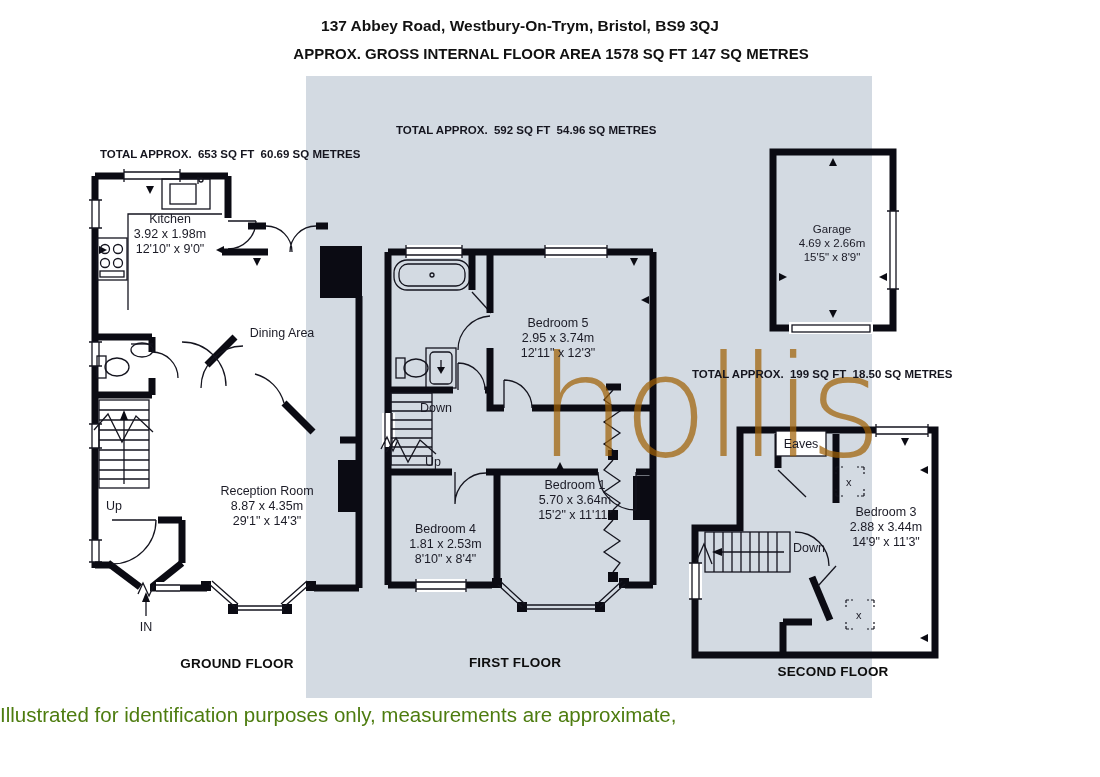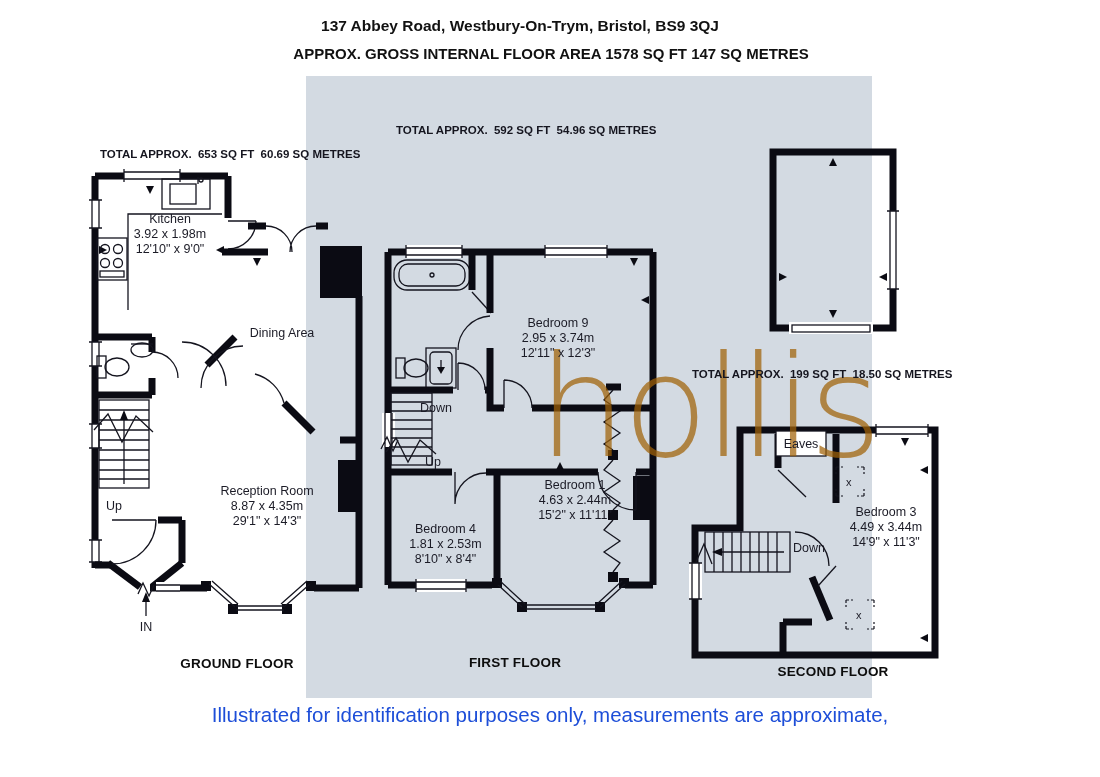--- a/index.html
+++ b/index.html
@@ -13,22 +13,22 @@
   svg{position:absolute;left:0;top:0;z-index:2;}
   .wm{position:absolute;z-index:3;pointer-events:none;font-family:"DejaVu Sans",sans-serif;font-weight:200;}
   #wm1{left:538px;top:326px;font-size:140px;letter-spacing:-4px;color:#a16207;opacity:.72;}
   #wm2{left:348px;top:438px;font-size:160px;letter-spacing:-6px;color:var(--morgan);opacity:.85;}
   .lbl{position:absolute;z-index:4;text-align:center;font-size:12.5px;line-height:15px;color:var(--ink);}
   .lbl span{display:block;}
   .total{position:absolute;z-index:4;font-weight:bold;font-size:11.5px;color:#15151f;white-space:pre;}
   .floorlbl{position:absolute;z-index:4;font-weight:bold;font-size:13.5px;letter-spacing:.2px;color:#0d0d0d;
             width:220px;text-align:center;}
   .small{font-size:11.5px;line-height:14px;}
-  #footer{position:absolute;left:0;top:701px;width:1100px;text-align:center;z-index:4;
-          font-size:20.5px;line-height:28px;color:#1d4ed8;}
+  #footer{position:absolute;left:0;top:701px;width:1100px;z-index:4;
+          font-size:20.5px;line-height:28px;color:#4d7c0f;}
   
   .w{stroke:var(--wall);stroke-width:7;fill:none;}
   .t{stroke:#15151f;stroke-width:1.3;fill:none;}
   .wf{fill:var(--wall);stroke:none;}
   .win{fill:#fff;stroke:none;}
   .box{fill:#fff;stroke:#15151f;stroke-width:1.3;}
   .dash{stroke:#15151f;stroke-width:1.2;fill:none;stroke-dasharray:3,2;}
   .xsym{font-family:"Liberation Sans",sans-serif;font-size:11px;fill:var(--ink);}
 </style>
 </head>
@@ -279,45 +279,50 @@
   </div>
   <div class="lbl" style="left:187px;top:484px;width:160px;">
     <span>Reception Room</span>
     <span>8.87 x 4.35m</span>
     <span>29'1" x 14'3"</span>
   </div>
   <div class="lbl" style="left:94px;top:499px;width:40px;">Up</div>
   <div class="lbl" style="left:126px;top:620px;width:40px;">IN</div>
 
   <div class="lbl" style="left:498px;top:316px;width:120px;">
-    <span>Bedroom 9</span>
+    <span>Bedroom 5</span>
     <span>2.95 x 3.74m</span>
     <span>12'11" x 12'3"</span>
   </div>
   <div class="lbl" style="left:500px;top:478px;width:120px;padding-left:15px;">
     <span>Bedroom 1</span>
-    <span>4.63 x 2.44m</span>
+    <span>5.70 x 3.64m</span>
     <span>15'2" x 11'11"</span>
   </div>
   <div class="lbl" style="left:388px;top:522px;width:115px;">
     <span>Bedroom 4</span>
     <span>1.81 x 2.53m</span>
     <span>8'10" x 8'4"</span>
   </div>
   <div class="lbl" style="left:420px;top:401px;width:48px;text-align:left;">Down</div>
   <div class="lbl" style="left:425px;top:455px;width:30px;text-align:left;">Up</div>
 
   <div class="lbl" style="left:771px;top:437px;width:60px;">Eaves</div>
   <div class="lbl" style="left:826px;top:497px;width:120px;margin-top:8px;">
     <span>Bedroom 3</span>
-    <span>4.49 x 3.44m</span>
+    <span>2.88 x 3.44m</span>
     <span>14'9" x 11'3"</span>
   </div>
   <div class="lbl" style="left:793px;top:541px;width:48px;text-align:left;">Down</div>
 
+  <div class="lbl small" style="left:772px;top:222px;width:120px;">
+    <span>Garage</span>
+    <span>4.69 x 2.66m</span>
+    <span>15'5" x 8'9"</span>
+  </div>
 
   <div class="floorlbl" style="left:127px;top:656px;">GROUND FLOOR</div>
   <div class="floorlbl" style="left:405px;top:655px;">FIRST FLOOR</div>
   <div class="floorlbl" style="left:723px;top:664px;">SECOND FLOOR</div>
 
   <div id="footer">
     <div>Illustrated for identification purposes only, measurements are approximate,</div>
   </div>
 
 </div>

